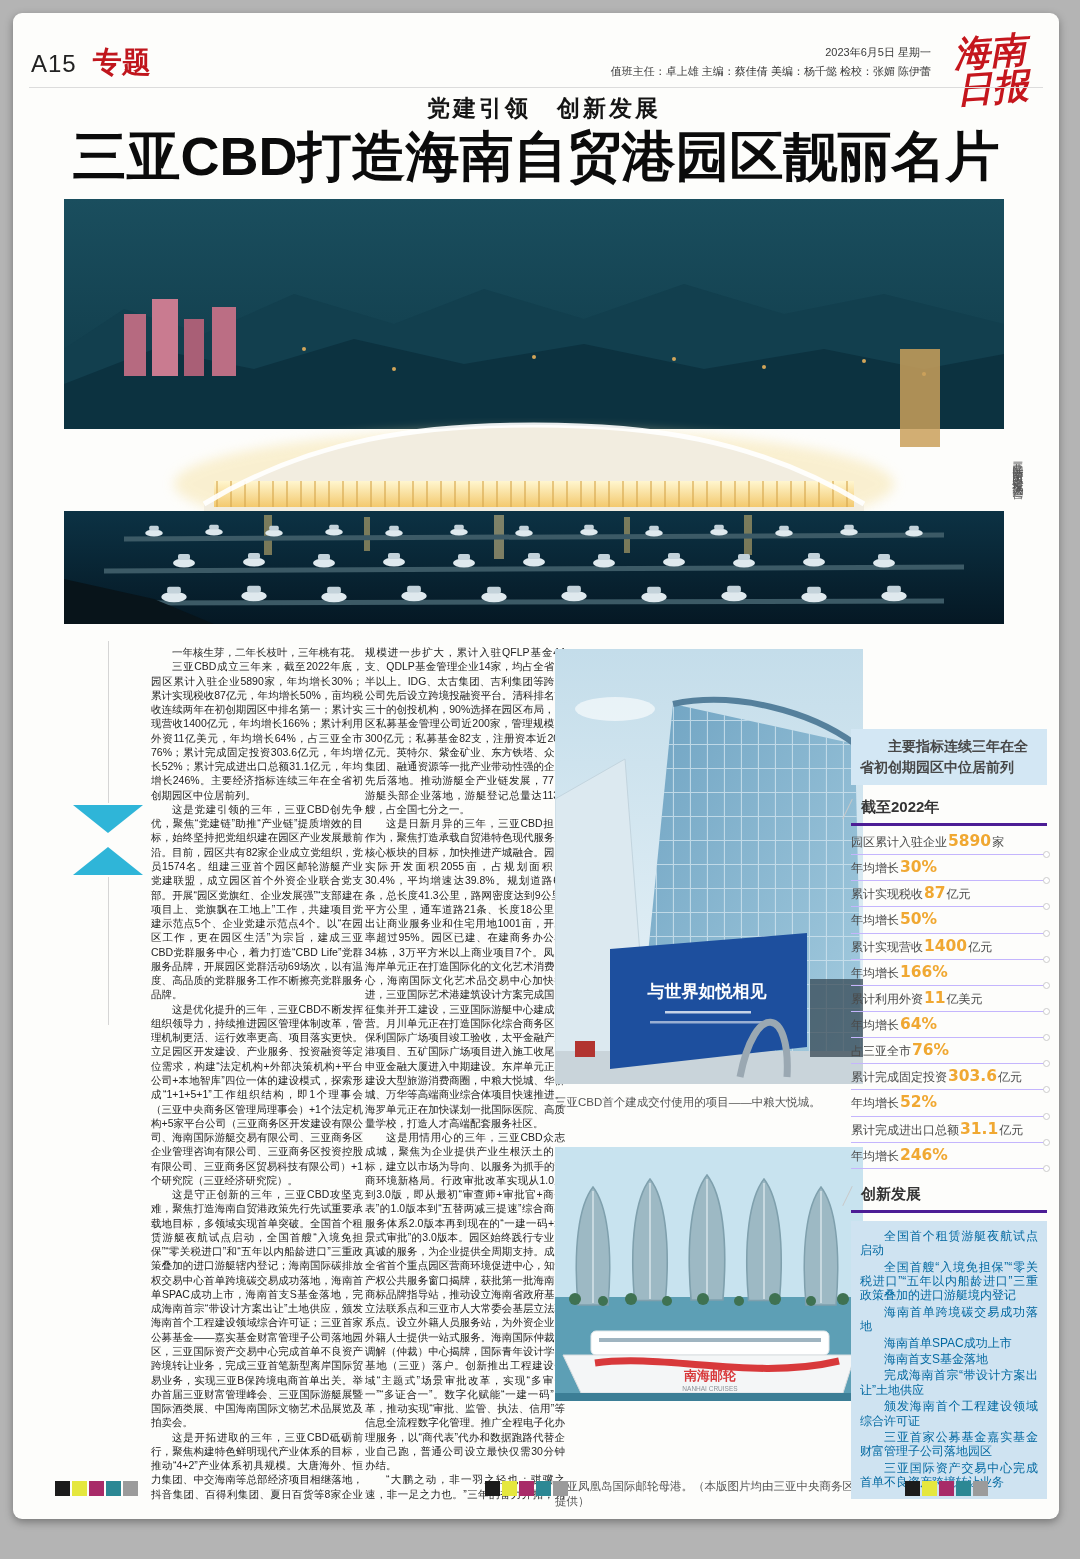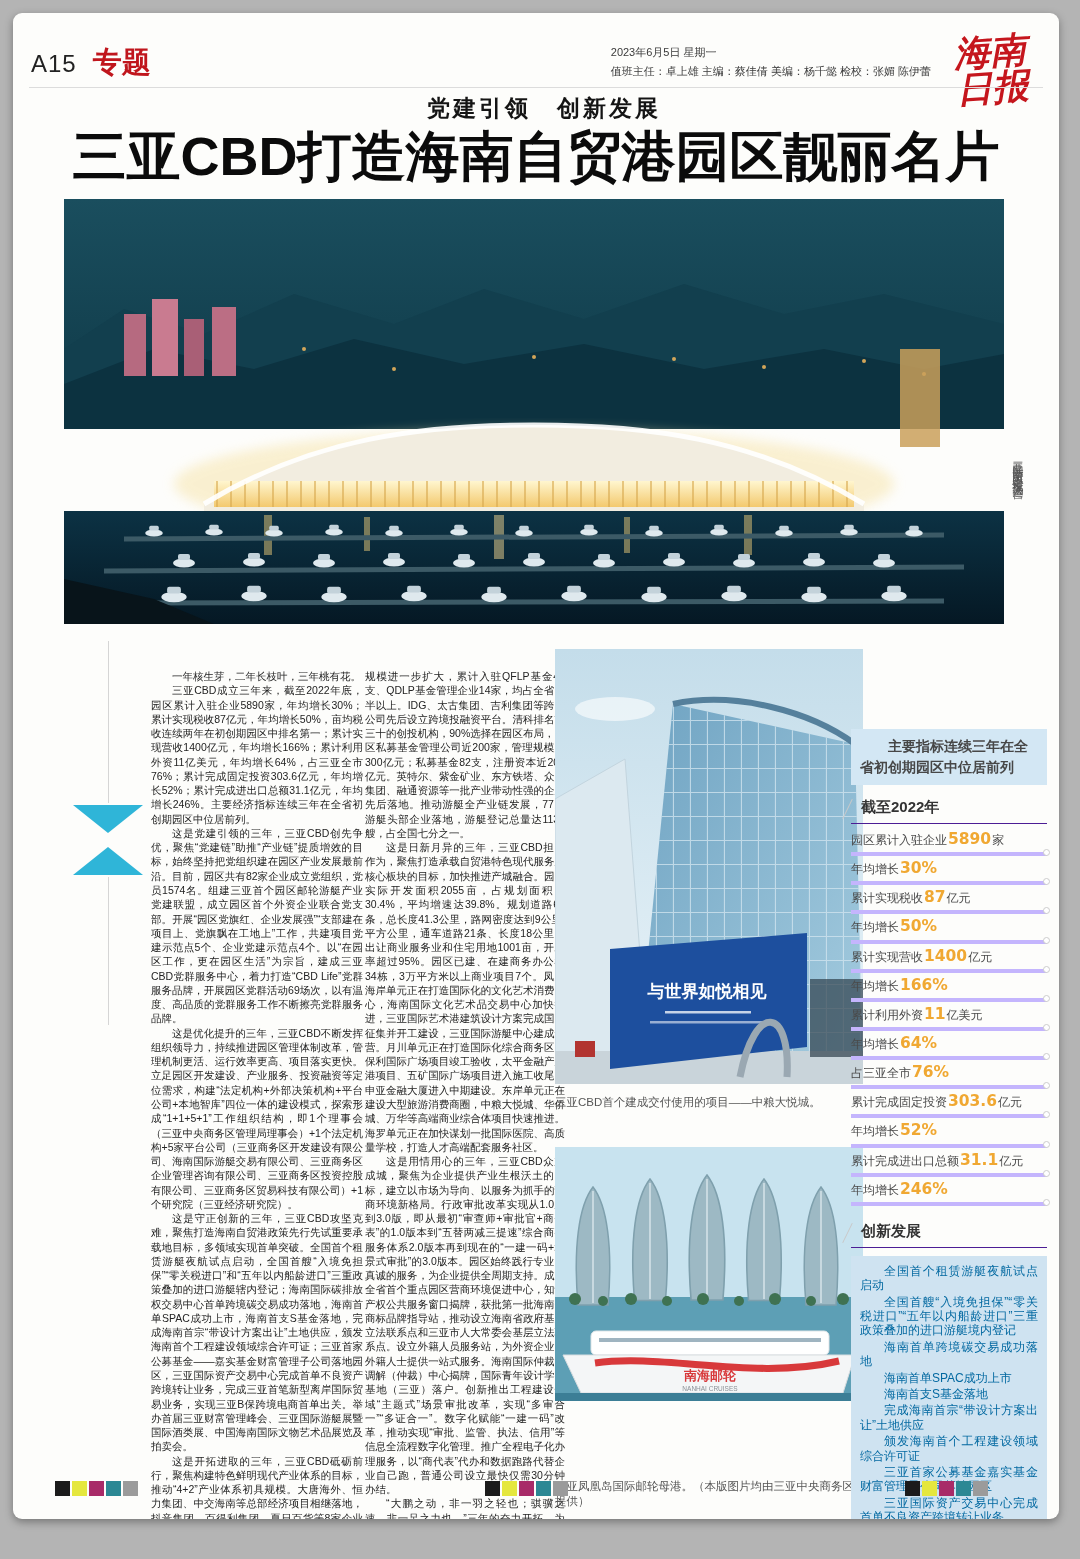--- a/index.html
+++ b/index.html
@@ -10,21 +10,21 @@
   }
   .page{
     position:absolute;left:13px;top:13px;width:1046px;height:1506px;
     background:#fdfdfb;border-radius:9px;overflow:hidden;
     box-shadow:0 3px 8px rgba(0,0,0,.35);
   }
   
   .hdr-left{position:absolute;left:18px;top:30px;white-space:nowrap;}
   .pageno{font-size:24px;color:#222;letter-spacing:1px;}
   .section{font-size:29px;font-weight:bold;color:#c0161d;margin-left:16px;}
-  .hdr-right{position:absolute;right:128px;top:30px;font-size:11px;color:#3a3a3a;line-height:1.7;}
+  .hdr-right{position:absolute;right:128px;top:30px;text-align:right;font-size:11px;color:#3a3a3a;line-height:1.7;}
   .masthead{
     position:absolute;right:16px;top:20px;width:104px;text-align:center;
     font-family:"DejaVu Serif", serif;font-style:italic;font-weight:bold;
     font-size:36px;color:#c5161d;transform:rotate(-4deg);line-height:1.0;
   }
   .hdr-rule{position:absolute;left:16px;right:16px;top:74px;border-top:1px solid #dcdcdc;}
   
   .kicker{position:absolute;top:80px;left:0;width:100%;text-align:center;
     font-size:23px;font-weight:bold;color:#141414;letter-spacing:3px;padding-left:8px;}
   .headline{position:absolute;top:108px;left:0;width:100%;text-align:center;
@@ -43,45 +43,45 @@
   .vl-bot{height:148px;}
   .arrow-down{width:0;height:0;margin:2px auto 0;
     border-left:35px solid transparent;border-right:35px solid transparent;
     border-top:28px solid #2fb5d8;}
   .arrow-up{width:0;height:0;margin:14px auto 2px;
     border-left:35px solid transparent;border-right:35px solid transparent;
     border-bottom:28px solid #2fb5d8;}
   .intro-text{margin:12px 0 0;font-size:12.5px;line-height:1.33;color:#636363;
     text-align:justify;text-indent:2em;}
   
-  .col{position:absolute;top:656px;height:856px;overflow:hidden;}
+  .col{position:absolute;top:632px;height:856px;overflow:hidden;}
   .col1{left:138px;width:212px;}
   .col2{left:352px;width:200px;}
   .col p{margin:0;font-size:10.5px;line-height:1.36;color:#232323;
     text-align:justify;text-indent:2em;}
   .col p.cont{text-indent:0;}
   
   .photo-mid{position:absolute;left:542px;width:308px;overflow:hidden;}
   .photo-mid svg{display:block;width:100%;height:100%;}
   .photo1{top:636px;height:435px;}
   .photo2{top:1134px;height:254px;}
   .mid-caption{position:absolute;left:542px;width:308px;
     font-size:11.5px;color:#555;}
   .cap1{top:1082px;}
   .cap2{top:1466px;}
   
   .sidebar{position:absolute;left:838px;top:716px;width:196px;}
   .sb-title{background:#d3e7f4;color:#474747;font-weight:bold;font-size:14px;
     line-height:1.5;padding:7px 9px;text-indent:2em;}
   .slash-head{position:relative;margin:13px 0 3px;font-weight:bold;font-size:15px;color:#333;
-    border-bottom:1px solid #4c1d95;padding:0 0 6px 10px;}
+    border-bottom:3px solid #4c1d95;padding:0 0 6px 10px;}
   .slash-head::before{content:"";position:absolute;left:-4px;top:0px;width:1px;height:22px;
     background:#c9c9c9;transform:rotate(26deg);}
   .sb-stats{margin-top:2px;}
-  .stat{position:relative;padding:2px 0 3px;border-bottom:4px solid #c4b5fd;
+  .stat{position:relative;padding:2px 0 3px;border-bottom:1px solid #c4b5fd;
     font-size:12px;color:#4a4a4a;line-height:1.3;}
   .stat::after{content:"";position:absolute;right:-3px;bottom:-4px;width:5px;height:5px;
     border:1px solid #ccc;border-radius:50%;background:#fff;}
   .stat .num{color:#f0a832;font-weight:bold;font-size:15.5px;font-style:normal;
     font-family:"DejaVu Sans", sans-serif;padding:0 1px;}
   .sb-sec2{margin-top:16px;}
   .sb-innov{margin-top:8px;background:#cfe3f1;padding:8px 9px;}
   .sb-innov p{margin:0 0 2px;font-size:12px;line-height:1.2;color:#0369a1;
     text-align:justify;text-indent:2em;}
   

